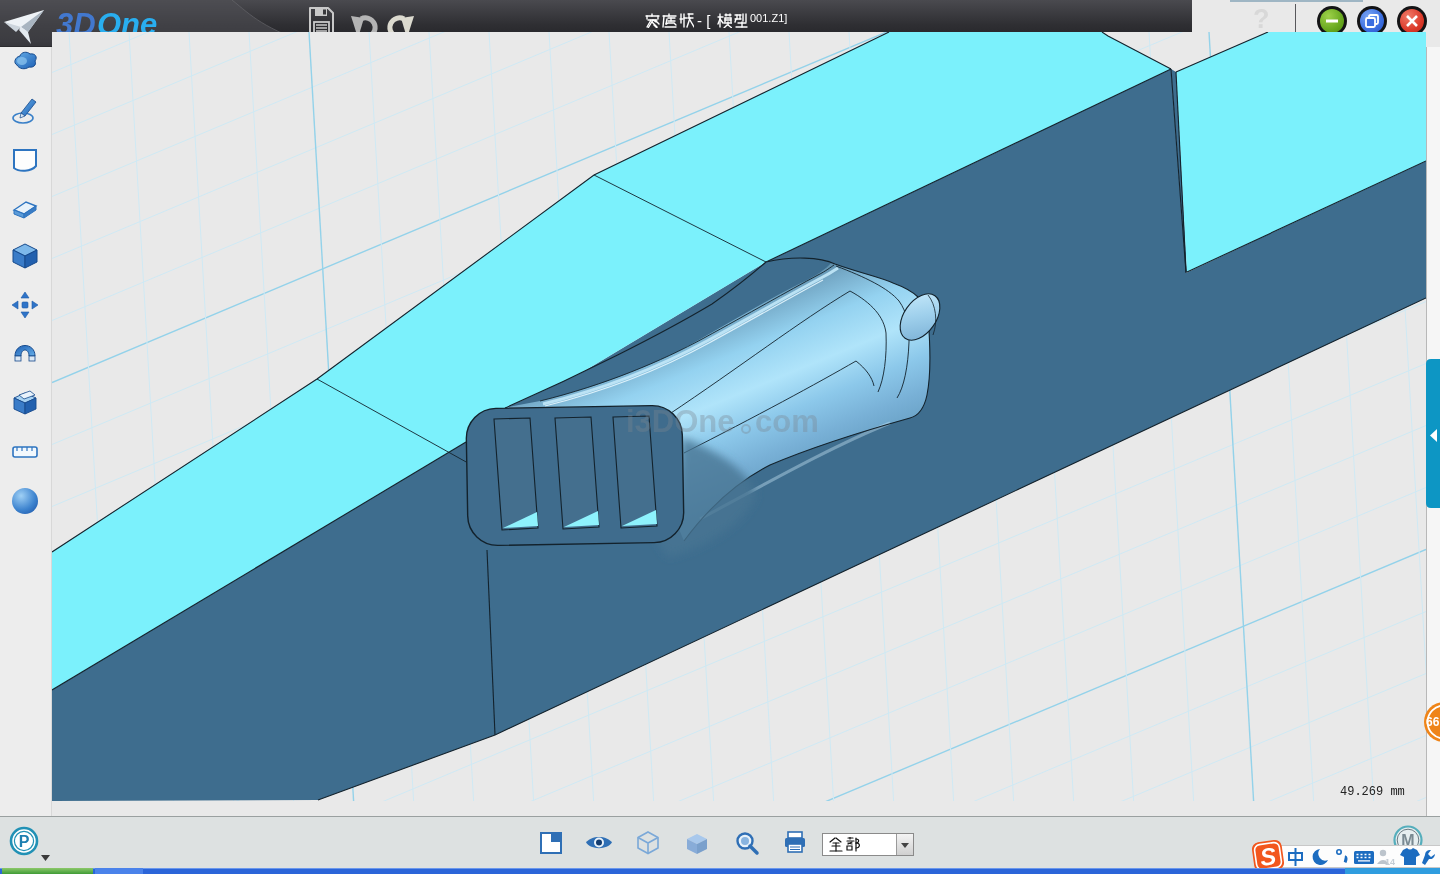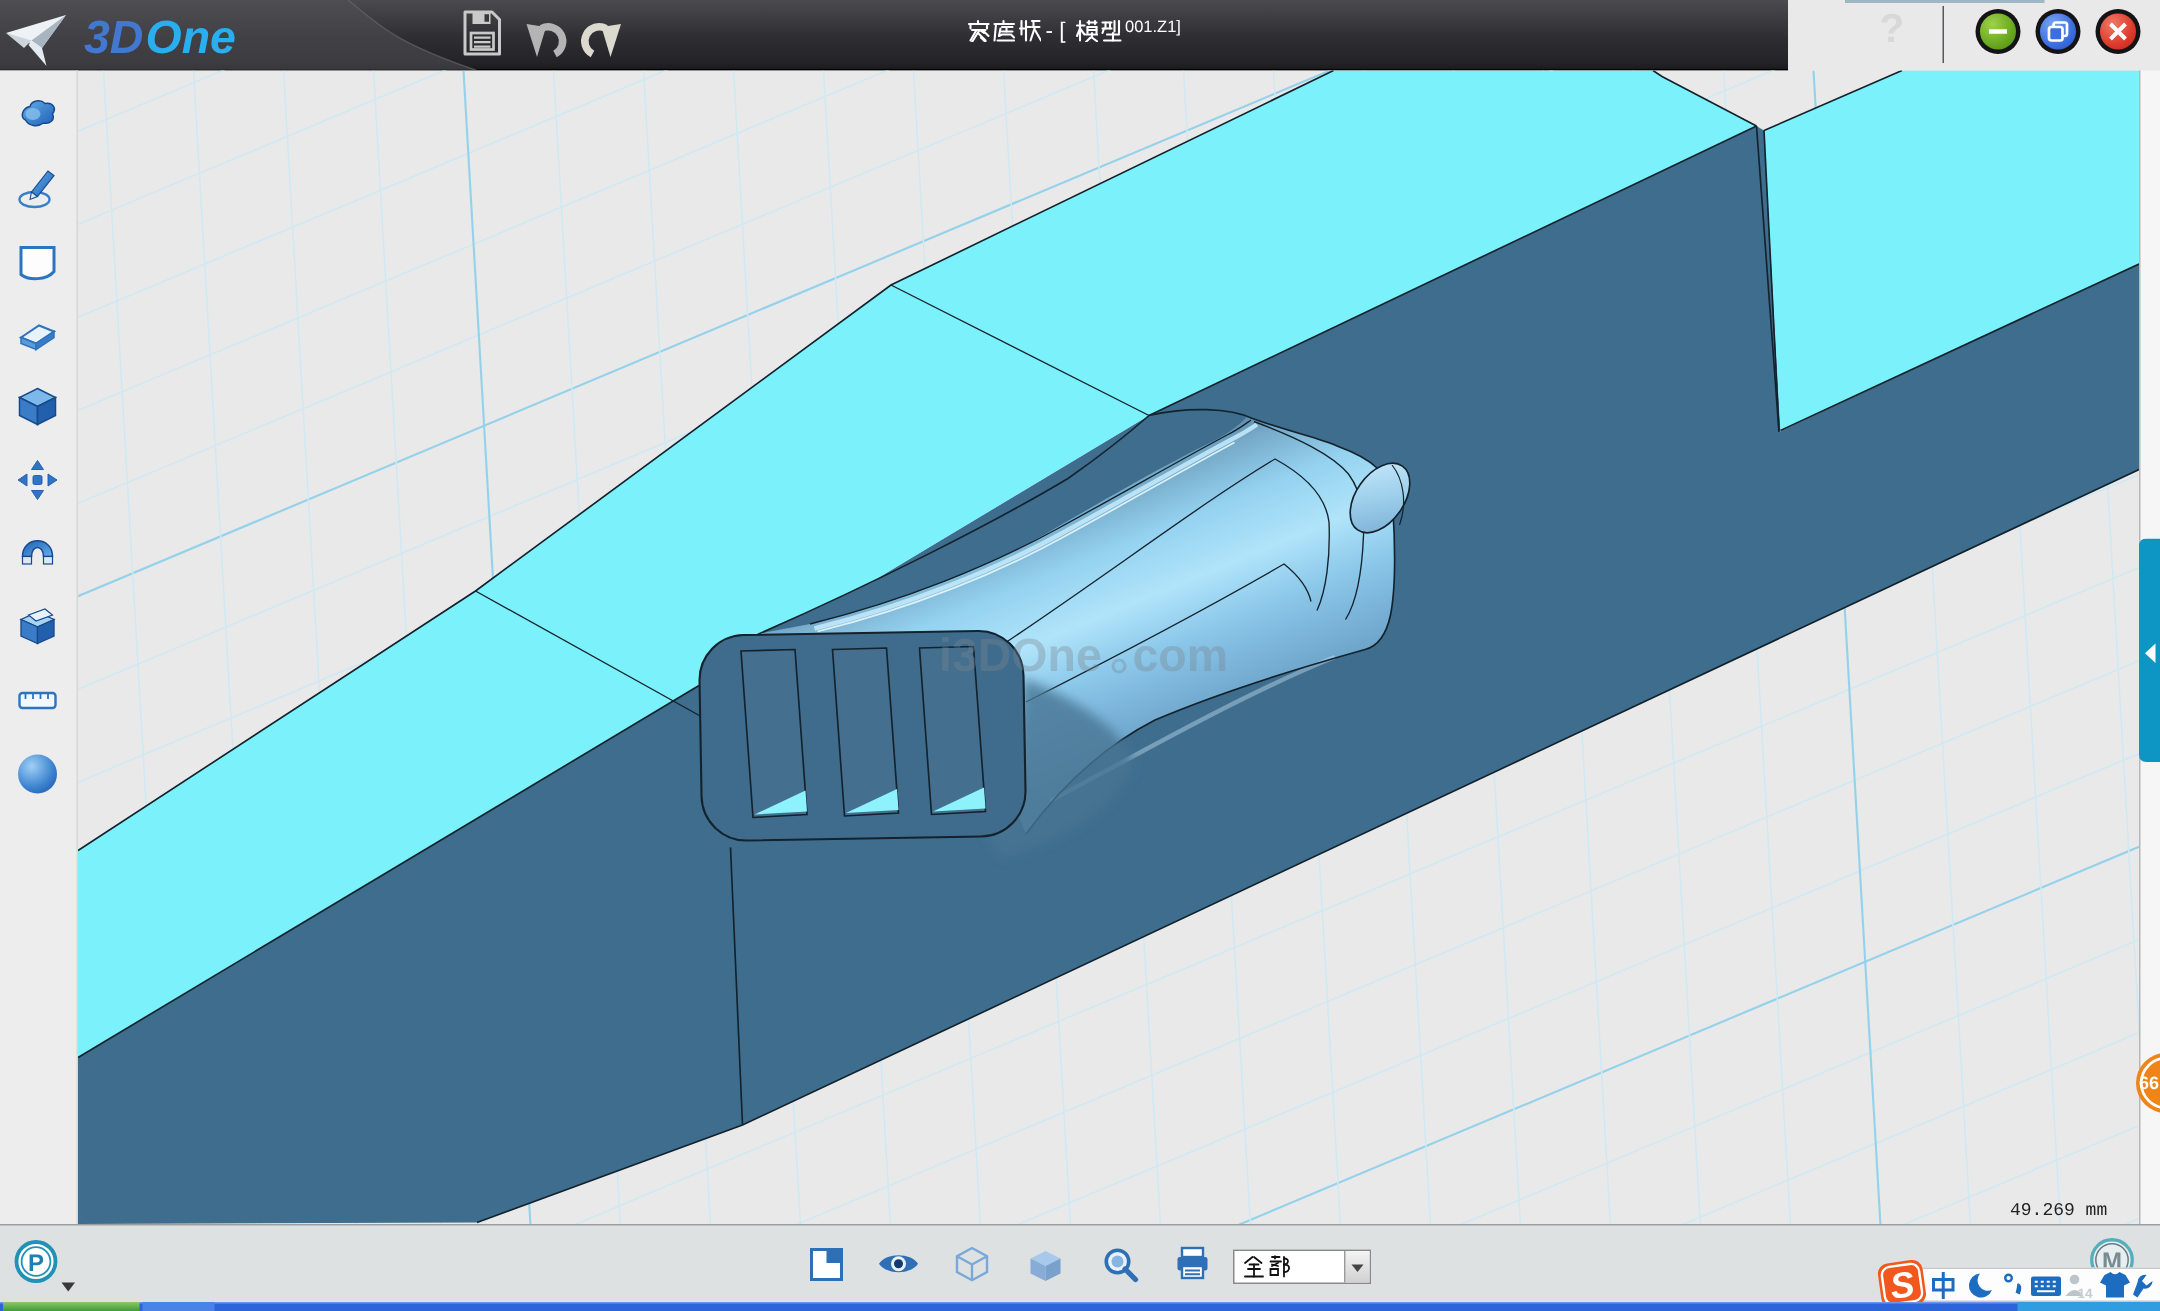--- a/index.html
+++ b/index.html
@@ -1,16 +1,16 @@
 <!DOCTYPE html>
 <html><head><meta charset="utf-8"><style>
 *{margin:0;padding:0;box-sizing:border-box}
 body{width:1440px;height:874px;font-family:"Liberation Sans",sans-serif;overflow:hidden;position:relative;background:#e9e9e9}
 #titlebar{position:absolute;left:0;top:0;width:1192px;height:47px;background:linear-gradient(#4a4a4f,#2e2e32 55%,#242428 90%,#1b1b1e);border-bottom:1px solid #000}
-#main{position:absolute;left:0;top:47px;width:1317px;height:769px}
+#main{position:absolute;left:0;top:32px;width:1317px;height:769px}
 #lefttb{position:absolute;left:0;top:47px;width:52px;height:769px;background:#ededed;border-right:1px solid #d8d8d8}
 #rightstrip{position:absolute;left:1426px;top:47px;width:14px;height:769px;background:#f6f6f6;border-left:1px solid #b8b8b8}
 #statusbar{position:absolute;left:0;top:816px;width:1440px;height:52px;background:#dde1e1;border-top:1px solid #9aa0a0}
 #taskbar{position:absolute;left:0;top:868px;width:1440px;height:6px;background:#2b65d9}
 .wbtn{position:absolute;top:6px;width:30px;height:30px;border-radius:50%;background:#141416;box-shadow:0 1px 1px rgba(255,255,255,0.15)}
 .wbtn>div{position:absolute;left:3px;top:3px;width:24px;height:24px;border-radius:50%}
 </style></head><body>
 <div id="titlebar">
     <svg style="position:absolute;left:0;top:0" width="340" height="47">
 <path d="M0,0 H232 C252,16 262,28 318,47 H0 Z" fill="#505055" opacity="0.55"></path>

